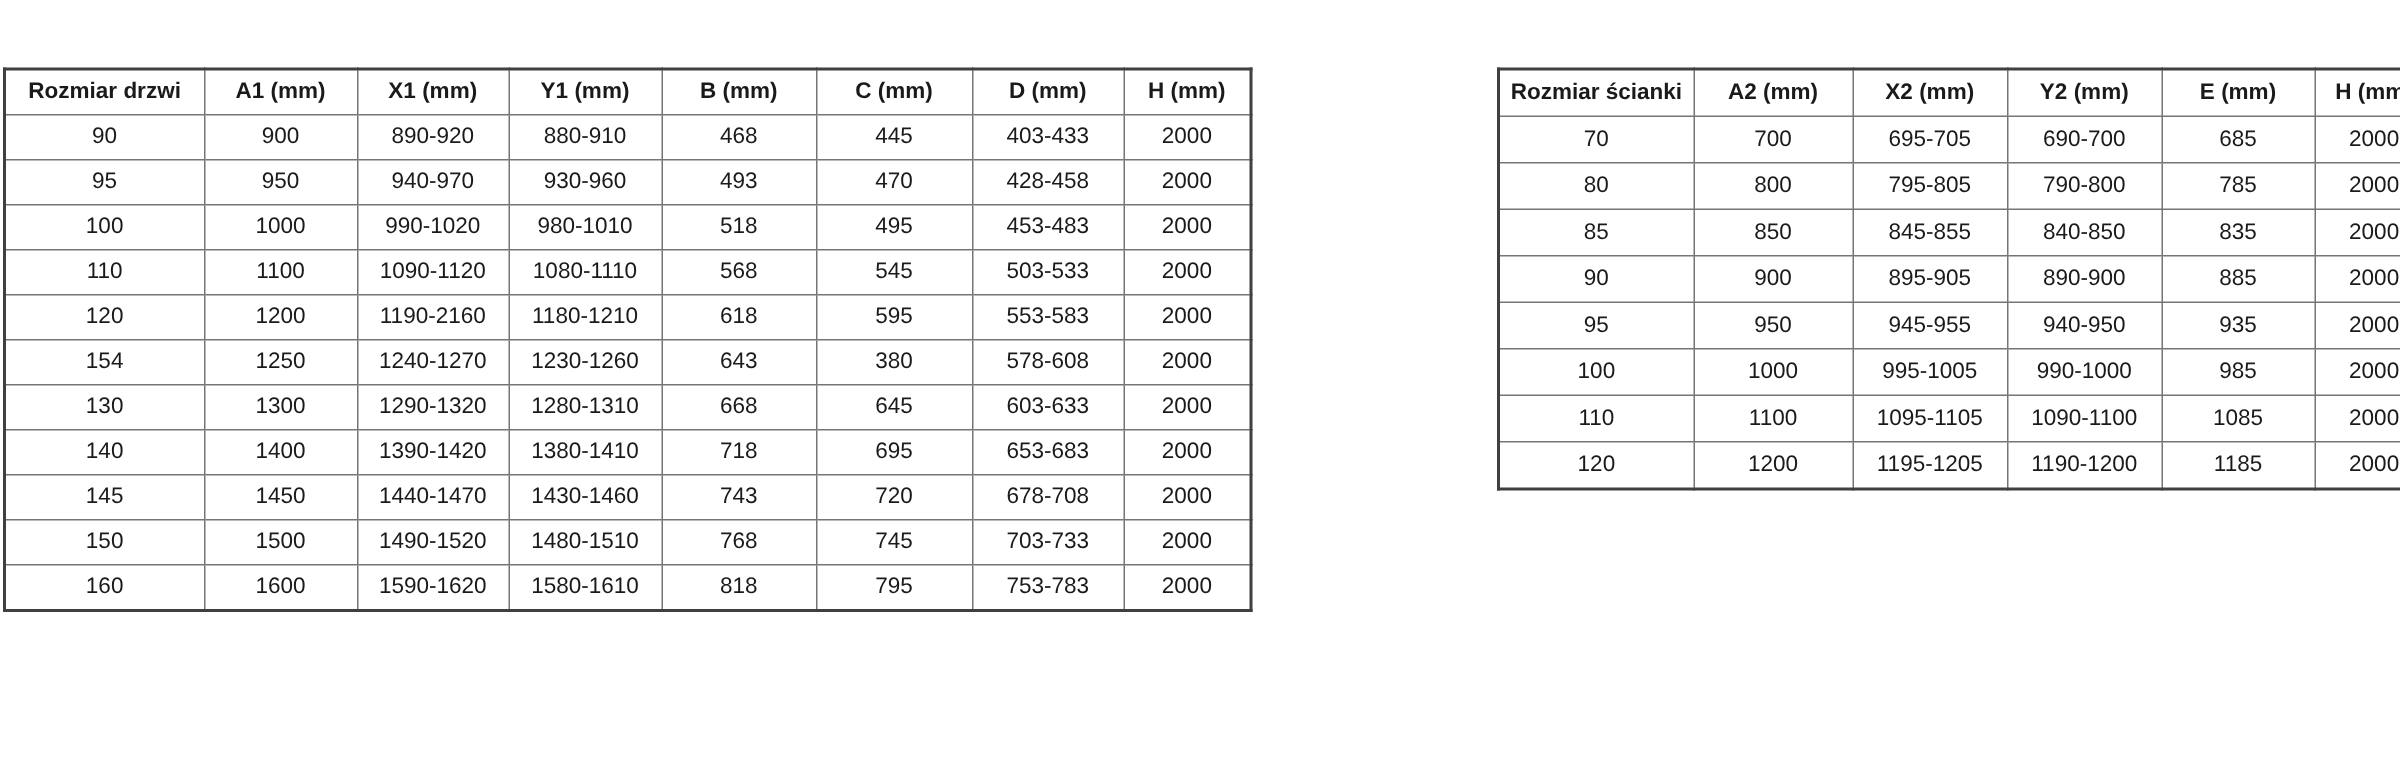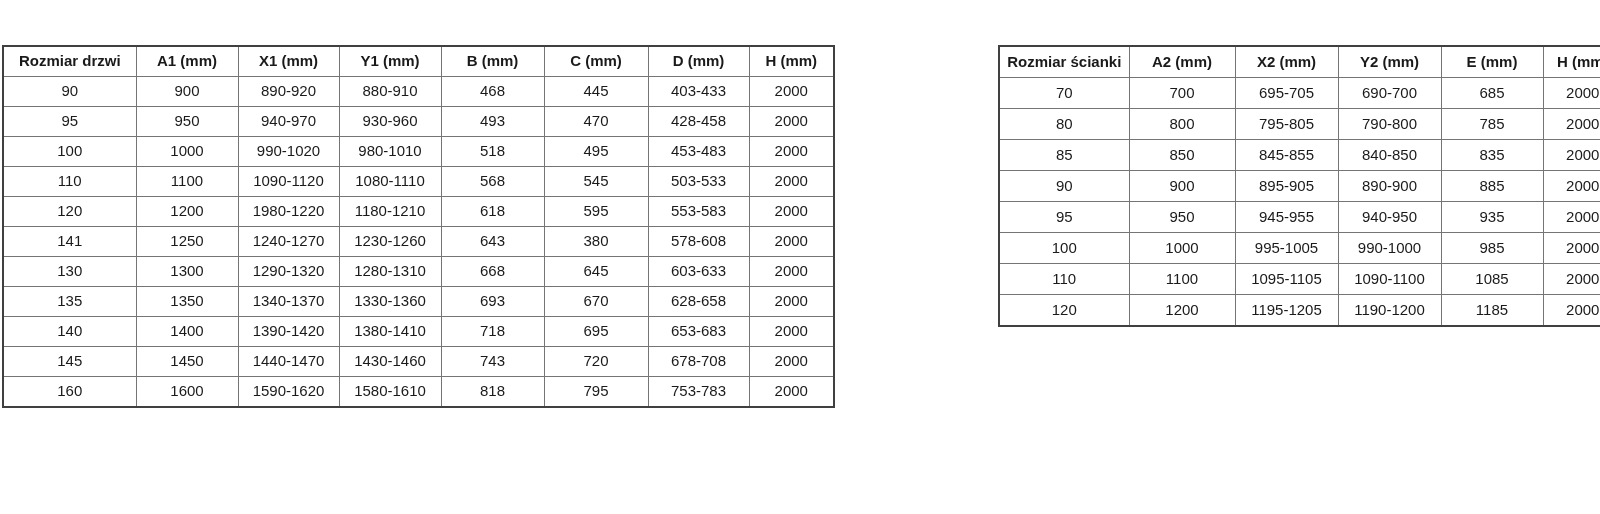--- a/index.html
+++ b/index.html
@@ -111,75 +111,75 @@
           <td>1090-1120</td>
           <td>1080-1110</td>
           <td>568</td>
           <td>545</td>
           <td>503-533</td>
           <td>2000</td>
         </tr>
         <tr>
           <td>120</td>
           <td>1200</td>
-          <td>1980-1220</td>
+          <td>1190-2160</td>
           <td>1180-1210</td>
           <td>618</td>
           <td>595</td>
           <td>553-583</td>
           <td>2000</td>
         </tr>
         <tr>
-          <td>141</td>
+          <td>154</td>
           <td>1250</td>
           <td>1240-1270</td>
           <td>1230-1260</td>
           <td>643</td>
           <td>380</td>
           <td>578-608</td>
           <td>2000</td>
         </tr>
         <tr>
           <td>130</td>
           <td>1300</td>
           <td>1290-1320</td>
           <td>1280-1310</td>
           <td>668</td>
           <td>645</td>
           <td>603-633</td>
           <td>2000</td>
         </tr>
         <tr>
-          <td>135</td>
-          <td>1350</td>
-          <td>1340-1370</td>
-          <td>1330-1360</td>
-          <td>693</td>
-          <td>670</td>
-          <td>628-658</td>
-          <td>2000</td>
-        </tr>
-        <tr>
           <td>140</td>
           <td>1400</td>
           <td>1390-1420</td>
           <td>1380-1410</td>
           <td>718</td>
           <td>695</td>
           <td>653-683</td>
           <td>2000</td>
         </tr>
         <tr>
           <td>145</td>
           <td>1450</td>
           <td>1440-1470</td>
           <td>1430-1460</td>
           <td>743</td>
           <td>720</td>
           <td>678-708</td>
+          <td>2000</td>
+        </tr>
+        <tr>
+          <td>150</td>
+          <td>1500</td>
+          <td>1490-1520</td>
+          <td>1480-1510</td>
+          <td>768</td>
+          <td>745</td>
+          <td>703-733</td>
           <td>2000</td>
         </tr>
         <tr>
           <td>160</td>
           <td>1600</td>
           <td>1590-1620</td>
           <td>1580-1610</td>
           <td>818</td>
           <td>795</td>
           <td>753-783</td>

